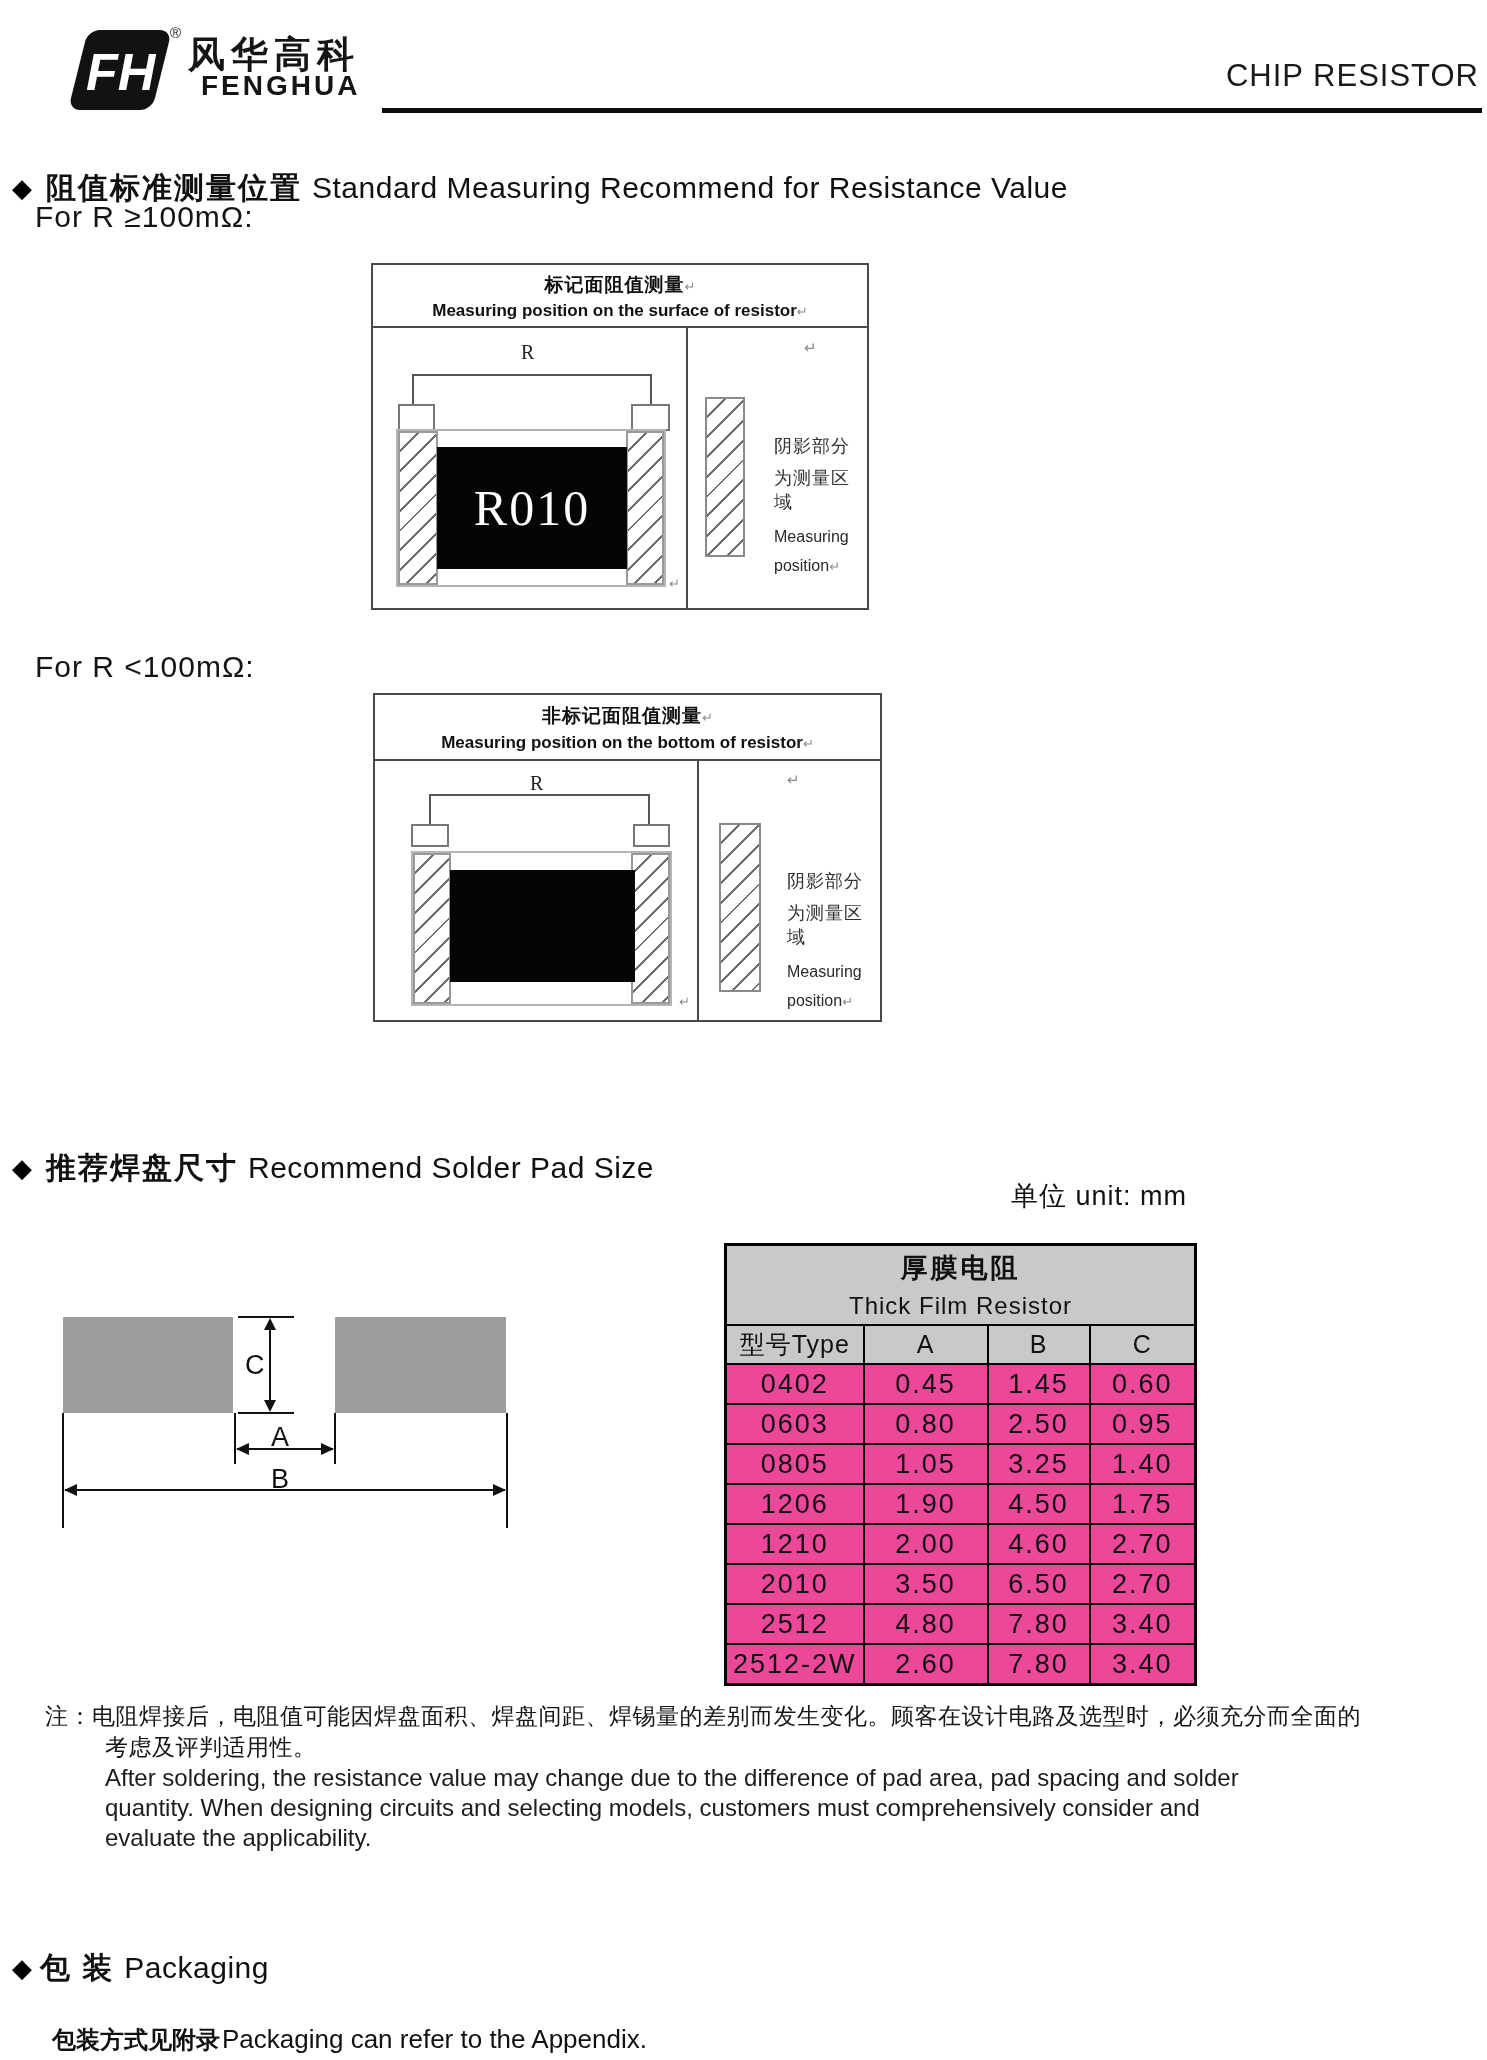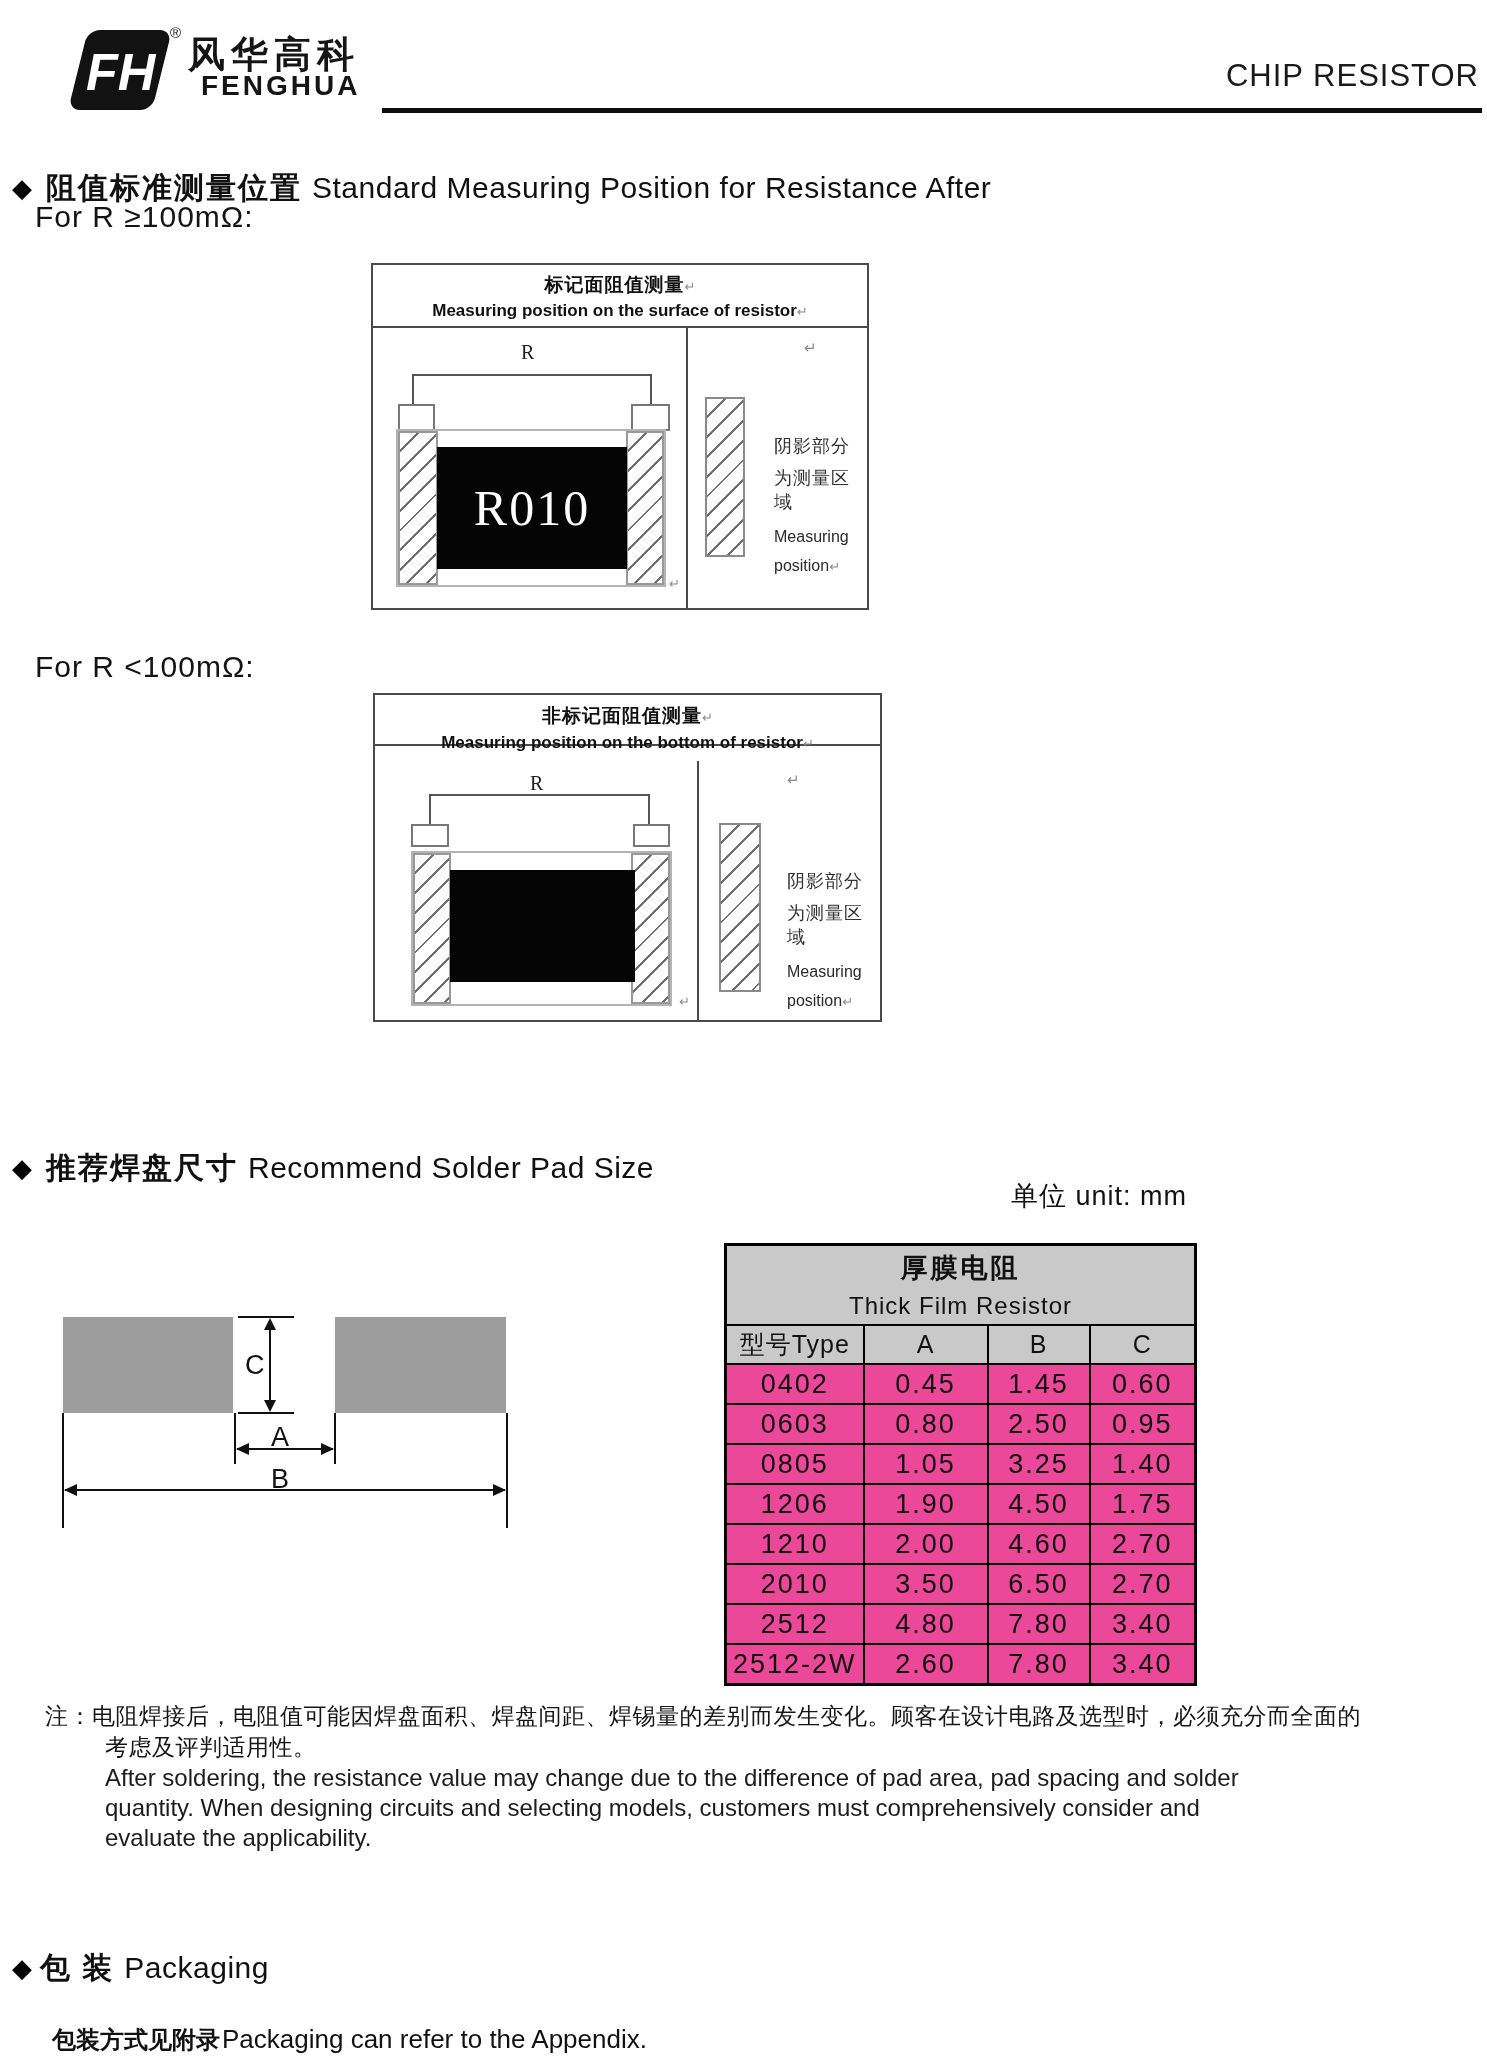--- a/index.html
+++ b/index.html
@@ -89,21 +89,21 @@
   </div>
   <div class="logo-reg">®</div>
   <div class="logo-cn">风华高科</div>
   <div class="logo-en">FENGHUA</div>
   <div class="doc-title">CHIP RESISTOR</div>
   <div class="header-rule"></div>
 
   <div class="sec-title" style="left:12px; top:168px;">
     <span class="diamond">◆</span>
     <span class="t-cn">阻值标准测量位置</span>
-    <span class="t-en">Standard Measuring Position for Resistance After</span>
+    <span class="t-en">Standard Measuring Recommend for Resistance Value</span>
   </div>
 
   <div class="case-label" style="left:35px; top:200px;">For R ≥100mΩ:</div>
 
   <div class="dbox" style="left:371px; top:263px; width:498px; height:347px;">
     <div class="dhead" style="height:63px; padding-top:7px;">
       <div class="line"><span class="cn">标记面阻值测量</span><span class="ret">↵</span></div>
       <div class="line" style="margin-top:3px;"><span class="en">Measuring position on the surface of resistor</span><span class="ret">↵</span></div>
     </div>
     <div class="vline" style="left:313px; top:63px; bottom:0;"></div>
@@ -127,21 +127,21 @@
       <div class="lcn">阴影部分</div>
       <div class="lcn" style="margin-bottom:14px;">为测量区域</div>
       <div class="len">Measuring</div>
       <div class="len"><span>position</span><span class="ret">↵</span></div>
     </div>
   </div>
 
   <div class="case-label" style="left:35px; top:650px;">For R &lt;100mΩ:</div>
 
   <div class="dbox" style="left:373px; top:693px; width:509px; height:329px;">
-    <div class="dhead" style="height:51px; padding-top:8px;">
+    <div class="dhead" style="height:66px; padding-top:8px;">
       <div class="line"><span class="cn">非标记面阻值测量</span><span class="ret">↵</span></div>
       <div class="line" style="margin-top:4px;"><span class="en">Measuring position on the bottom of resistor</span><span class="ret">↵</span></div>
     </div>
     <div class="vline" style="left:322px; top:66px; bottom:0;"></div>
 
     <div class="r-label" style="left:155px; top:77px;">R</div>
     <div class="bracket" style="left:54px; top:99px; width:221px; height:30px;"></div>
     <div class="term" style="left:36px; top:129px; width:38px; height:23px;"></div>
     <div class="term" style="left:258px; top:129px; width:37px; height:23px;"></div>
     <div class="chipbody" style="left:36px; top:156px; width:261px; height:155px;">

